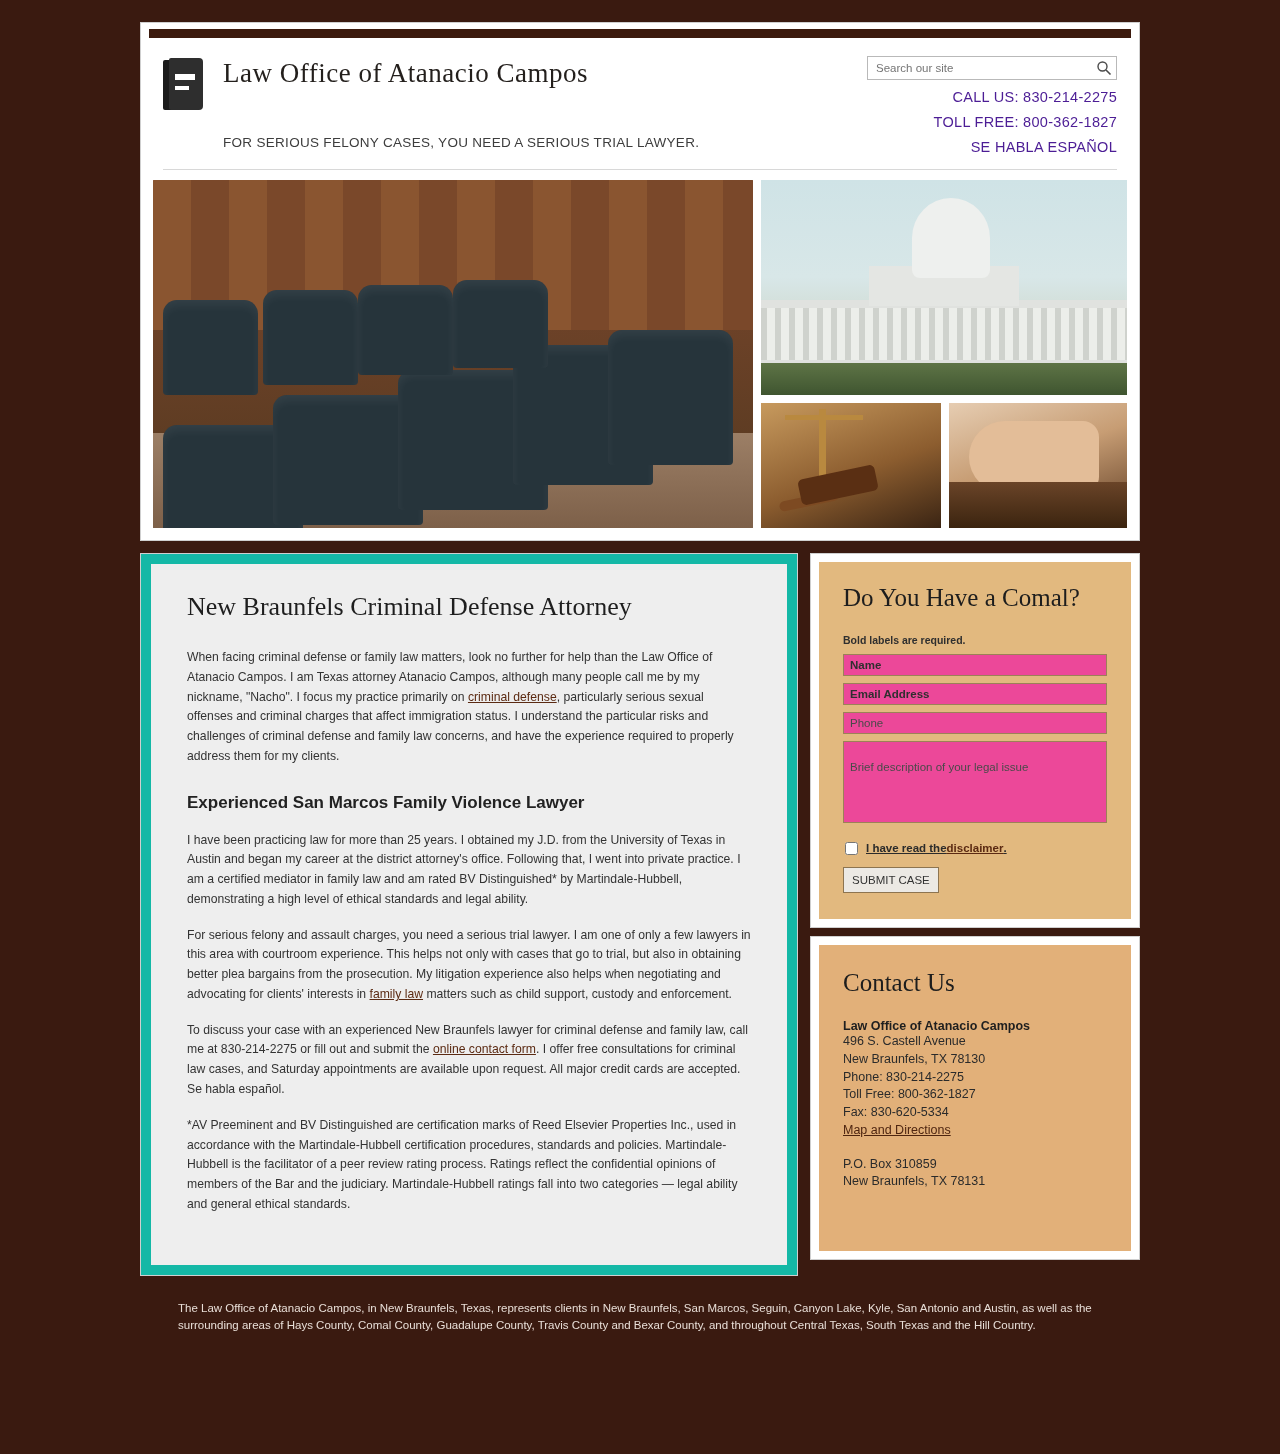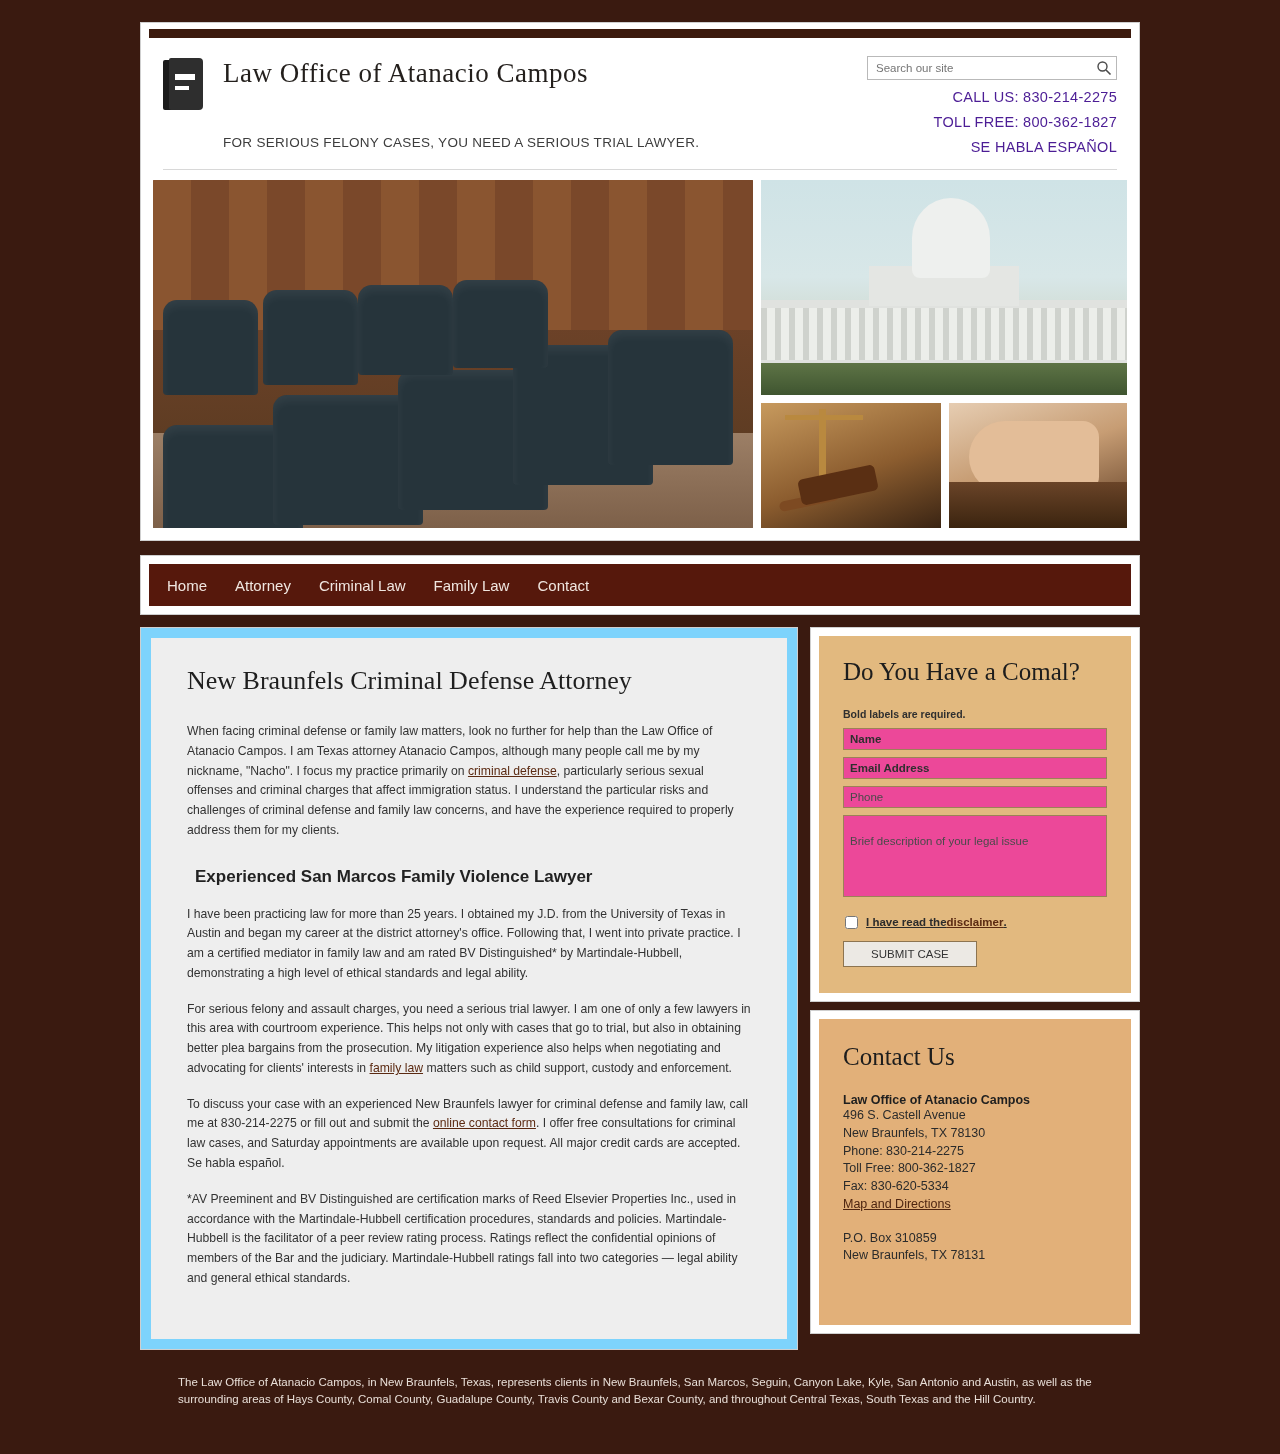--- a/index.html
+++ b/index.html
@@ -233,21 +233,21 @@
   }
   
   .columns {
     display:flex;
     gap:12px;
     margin-top:12px;
     align-items:flex-start;
   }
   .main-col {
     width:658px;
-    background:#7dd3fc;
+    background:#14b8a6;
     border:1px solid #cfcfcf;
     padding:10px;
   }
   .main-inner {
     background:#eeeeee;
     padding:28px 36px 34px 36px;
   }
   h1.page-title {
     font-family:"Liberation Serif", serif;
     font-size:26px;
@@ -258,21 +258,21 @@
   .main-inner p {
     font-size:12.2px;
     line-height:1.62;
     color:#333;
     margin:0 0 16px 0;
   }
   .main-inner h2 {
     font-size:17px;
     font-weight:bold;
     color:#222;
-    margin:26px 0 18px 8px;
+    margin:26px 0 18px 0;
     font-family:"Liberation Sans", sans-serif;
   }
   .main-inner a { color:#5b2a12; }
   .disclaimer-note {
     font-size:11px;
     line-height:1.6;
     color:#444;
   }
   
   .side-col { width:330px; }
@@ -322,21 +322,21 @@
     color:#2b2b2b;
     text-decoration:underline;
   }
   .check-row input { margin:0 8px 0 2px; width:13px; height:13px; }
   .check-row a { color:#5b2a12; }
   .submit-btn {
     background:#ece9e4;
     border:1px solid #8d7450;
     font-size:11.5px;
     color:#333;
-    padding:6px 27px;
+    padding:6px 8px;
     cursor:pointer;
     font-family:"Liberation Sans", sans-serif;
   }
   .contact-strong { font-weight:bold; font-size:12.5px; color:#1f1f1f; }
   .contact-line { font-size:12.5px; color:#2b2b2b; line-height:1.42; }
   .contact-line a { color:#4e2510; }
   .contact-gap { height:16px; }
   
   .footer {
     width:1000px;
@@ -415,29 +415,20 @@
           </div>
           <div class="hero-hand">
             <div class="hand-shape"></div>
             <div class="book-block"></div>
           </div>
         </div>
       </div>
     </div>
   </div>
 
-  <div class="nav-wrap">
-    <div class="nav">
-      <a href="#">Home</a>
-      <a href="#">Attorney</a>
-      <a href="#">Criminal Law</a>
-      <a href="#">Family Law</a>
-      <a href="#">Contact</a>
-    </div>
-  </div>
 
   <div class="columns">
 
     <div class="main-col">
       <div class="main-inner">
         <h1 class="page-title">New Braunfels Criminal Defense Attorney</h1>
 
         <p>
           <span>When facing criminal defense or family law matters, look no further for help than the Law Office of Atanacio Campos. I am Texas attorney Atanacio Campos, although many people call me by my nickname, "Nacho". I focus my practice primarily on </span><a href="#">criminal defense</a><span>, particularly serious sexual offenses and criminal charges that affect immigration status. I understand the particular risks and challenges of criminal defense and family law concerns, and have the experience required to properly address them for my clients.</span>
         </p>

